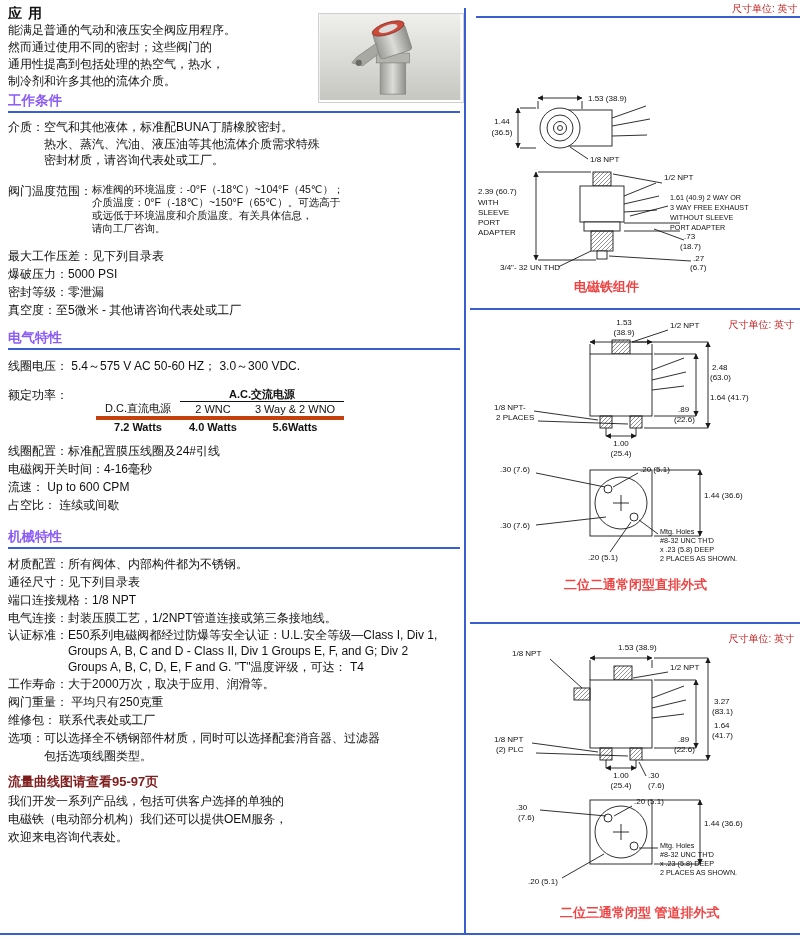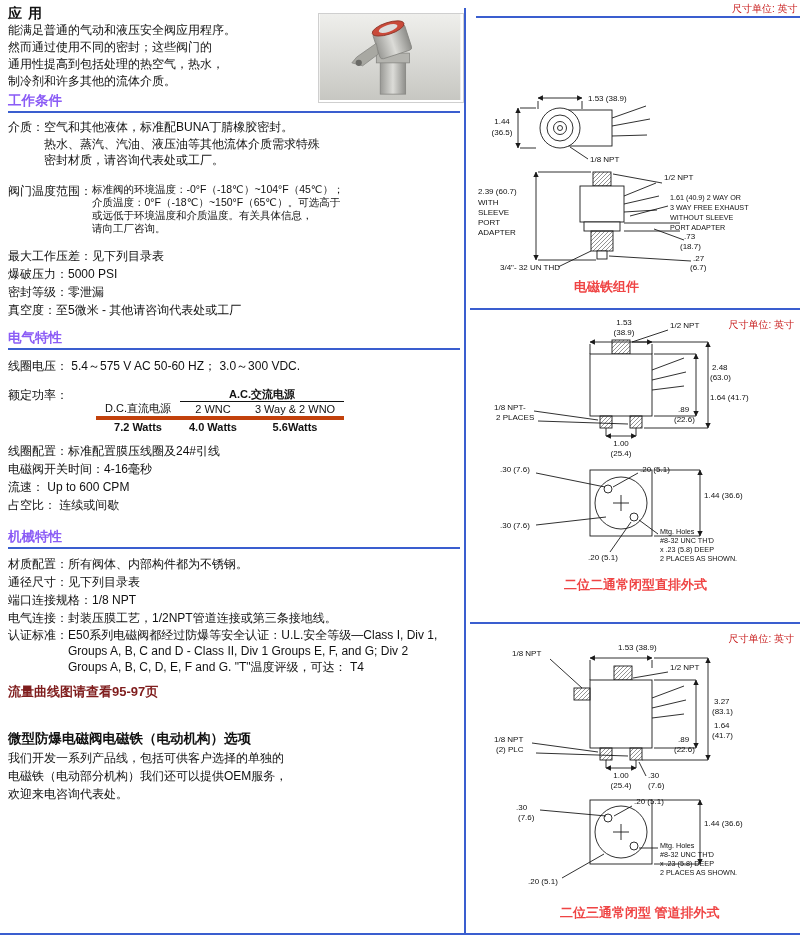--- a/index.html
+++ b/index.html
@@ -166,24 +166,30 @@
       <div class="spec-item">端口连接规格：1/8 NPT</div>
       <div class="spec-item">电气连接：封装压膜工艺，1/2NPT管道连接或第三条接地线。</div>
     </div>
 
     <div class="cert">
       <div class="first"><span>认证标准：</span><span>E50系列电磁阀都经过防爆等安全认证：U.L.安全等级—Class I, Div 1,</span></div>
       <div class="cont">Groups A, B, C and D - Class II, Div 1 Groups E, F, and G; Div 2</div>
       <div class="cont">Groups A, B, C, D, E, F and G. "T"温度评级，可达：  T4</div>
     </div>
 
+    <div>
+      <div class="spec-item">工作寿命：大于2000万次，取决于应用、润滑等。</div>
+      <div class="spec-item">阀门重量： 平均只有250克重</div>
+      <div class="spec-item">维修包： 联系代表处或工厂</div>
+      <div class="spec-item">选项：可以选择全不锈钢部件材质，同时可以选择配套消音器、过滤器</div>
+      <div class="spec-item indent36">包括选项线圈类型。</div>
+    </div>
 
     <div class="flow-note mt8">流量曲线图请查看95-97页</div>
 
-    <div class="micro-title mt30">微型防爆电磁阀电磁铁（电动机构）选项</div>
     <div class="micro-lines mt2">
       <div class="ln">我们开发一系列产品线，包括可供客户选择的单独的</div>
       <div class="ln">电磁铁（电动部分机构）我们还可以提供OEM服务，</div>
       <div class="ln">欢迎来电咨询代表处。</div>
     </div>
   </div>
 
   <div class="unit-note unit-top">尺寸单位: 英寸</div>
 
   <div class="panel p1">

